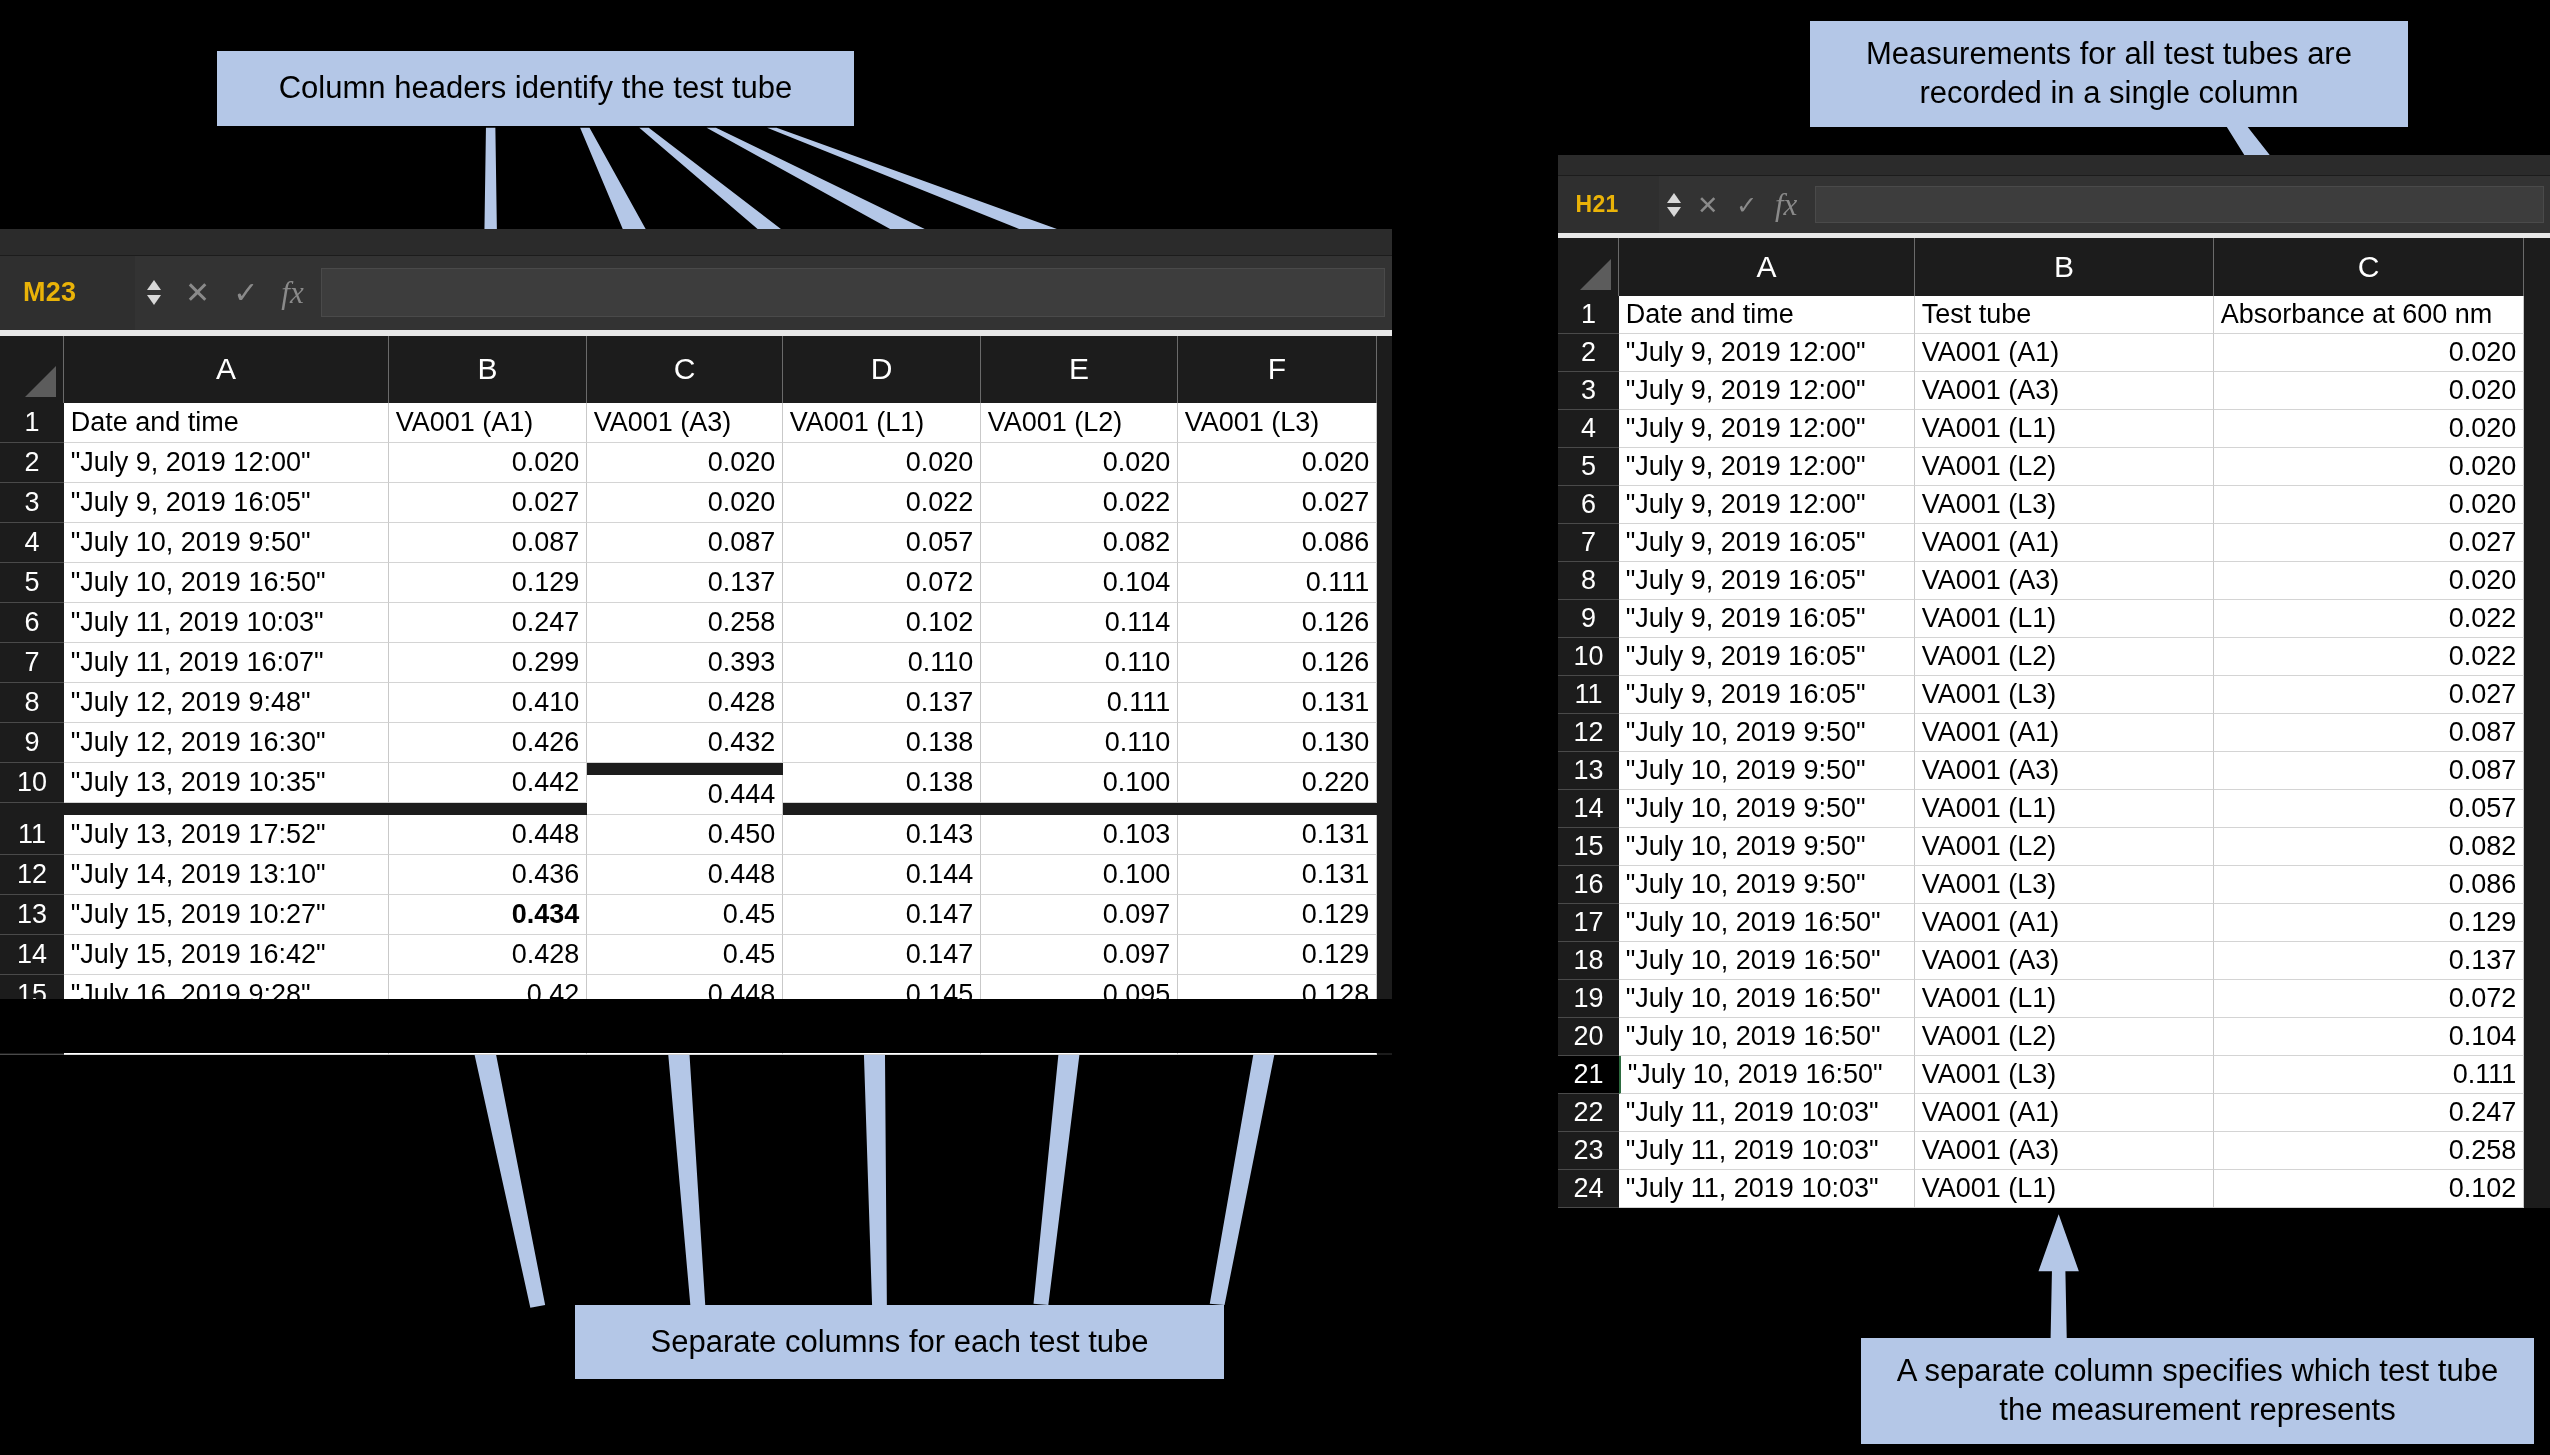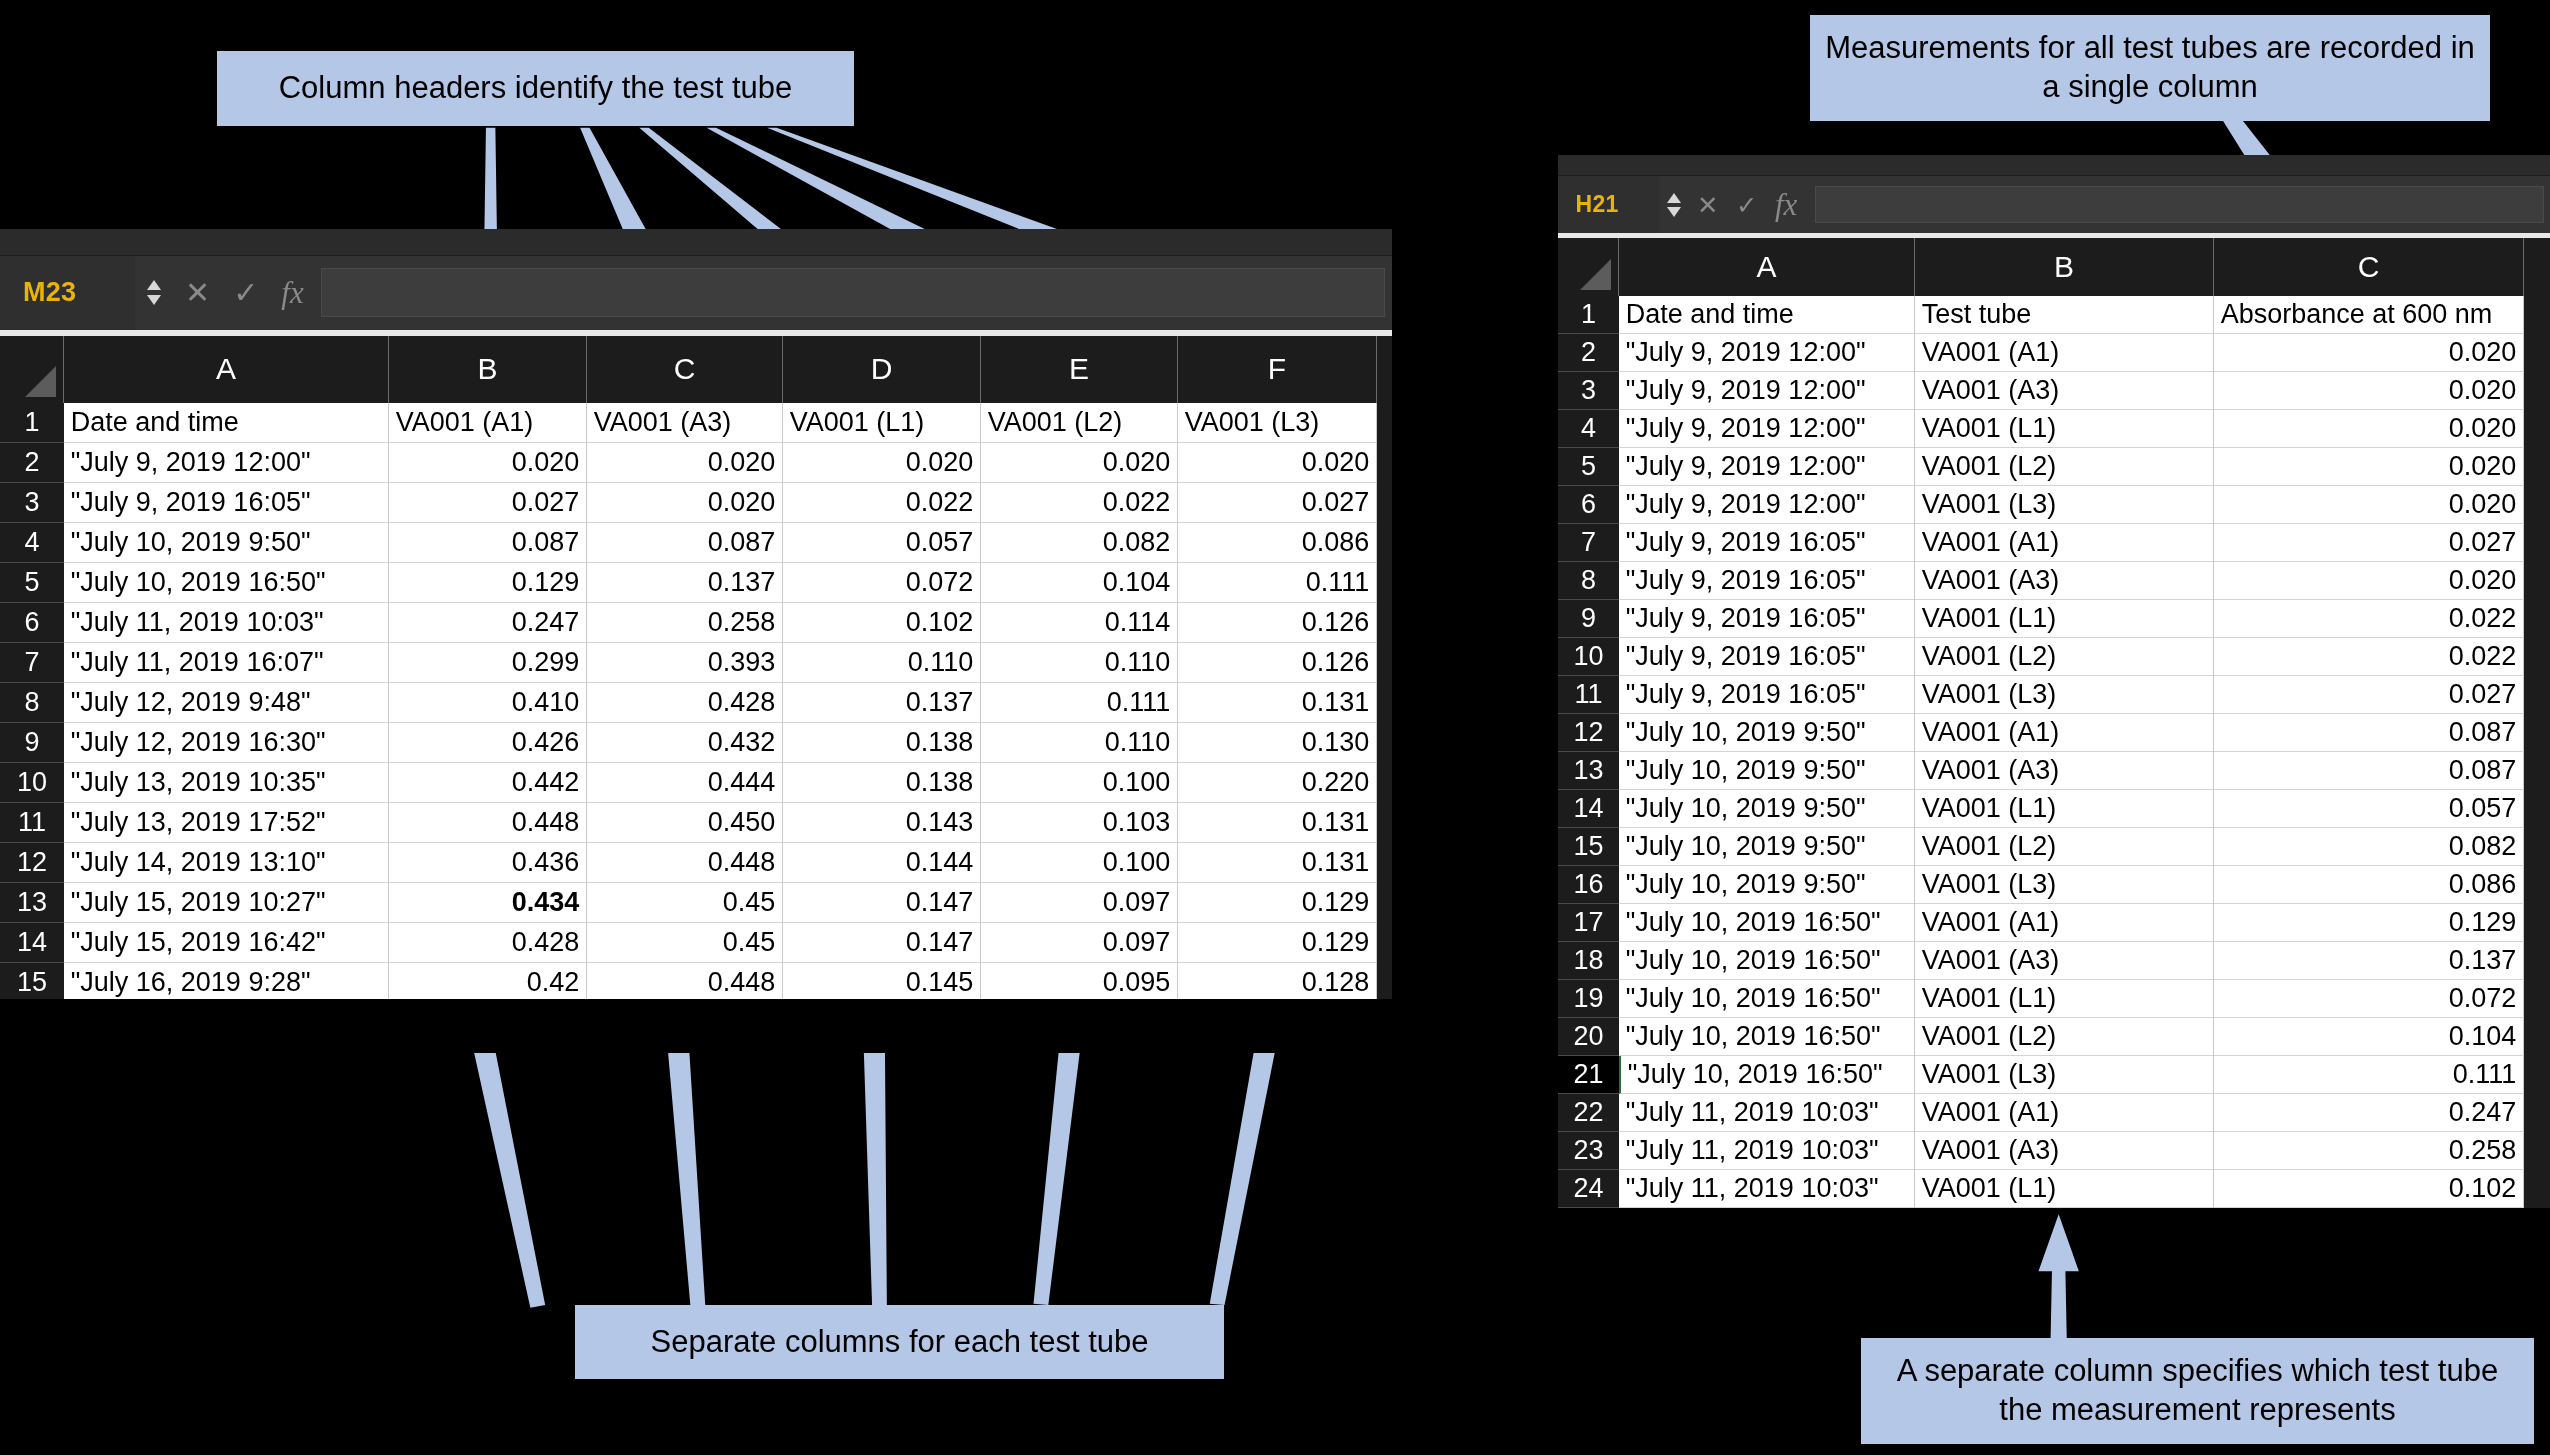--- a/index.html
+++ b/index.html
@@ -194,21 +194,21 @@
           <div class="cell num" style="width: 198px; height: 40px;">0.426</div>
           <div class="cell num" style="width: 196px; height: 40px;">0.432</div>
           <div class="cell num" style="width: 198px; height: 40px;">0.138</div>
           <div class="cell num" style="width: 197px; height: 40px;">0.110</div>
           <div class="cell num" style="width: 199px; height: 40px;">0.130</div>
         </div>
         <div class="grow">
           <div class="rhead" style="width: 64px; height: 40px;">10</div>
           <div class="cell txt" style="width: 325px; height: 40px;">"July 13, 2019 10:35"</div>
           <div class="cell num" style="width: 198px; height: 40px;">0.442</div>
-          <div class="cell num" style="width: 196px; height: 40px;">0.444</div>
+          <div class="cell num" style="width: 196px; height: 40px; margin-top: 12px;">0.444</div>
           <div class="cell num" style="width: 198px; height: 40px;">0.138</div>
           <div class="cell num" style="width: 197px; height: 40px;">0.100</div>
           <div class="cell num" style="width: 199px; height: 40px;">0.220</div>
         </div>
         <div class="grow">
           <div class="rhead" style="width: 64px; height: 40px;">11</div>
           <div class="cell txt" style="width: 325px; height: 40px;">"July 13, 2019 17:52"</div>
           <div class="cell num" style="width: 198px; height: 40px;">0.448</div>
           <div class="cell num" style="width: 196px; height: 40px;">0.450</div>
           <div class="cell num" style="width: 198px; height: 40px;">0.143</div>
@@ -469,21 +469,21 @@
 
     <g fill="#B4C7E7">
       <path d="M 3060,1805 L 3090,1890 L 3070,1890 L 3072,1990 L 3048,1990 L 3050,1890 L 3030,1890 Z"></path>
     </g>
   </svg>
 
   <div class="callout" style="left:217px; top:51px; width:637px; height:75px;">
     <span>Column headers identify the test tube</span>
   </div>
 
-  <div class="callout" style="left:1810px; top:15px; width:680px; height:106px; flex-direction:column;">
+  <div class="callout" style="left:1810px; top:21px; width:598px; height:106px; flex-direction:column;">
     <span>Measurements for all test tubes are recorded in a single column</span>
   </div>
 
   <div class="callout" style="left:1861px; top:1338px; width:673px; height:106px;">
     <span>A separate column specifies which test tube the measurement represents</span>
   </div>
 
   <div class="callout" style="left:575px; top:1305px; width:649px; height:74px;">
     <span>Separate columns for each test tube</span>
   </div>

